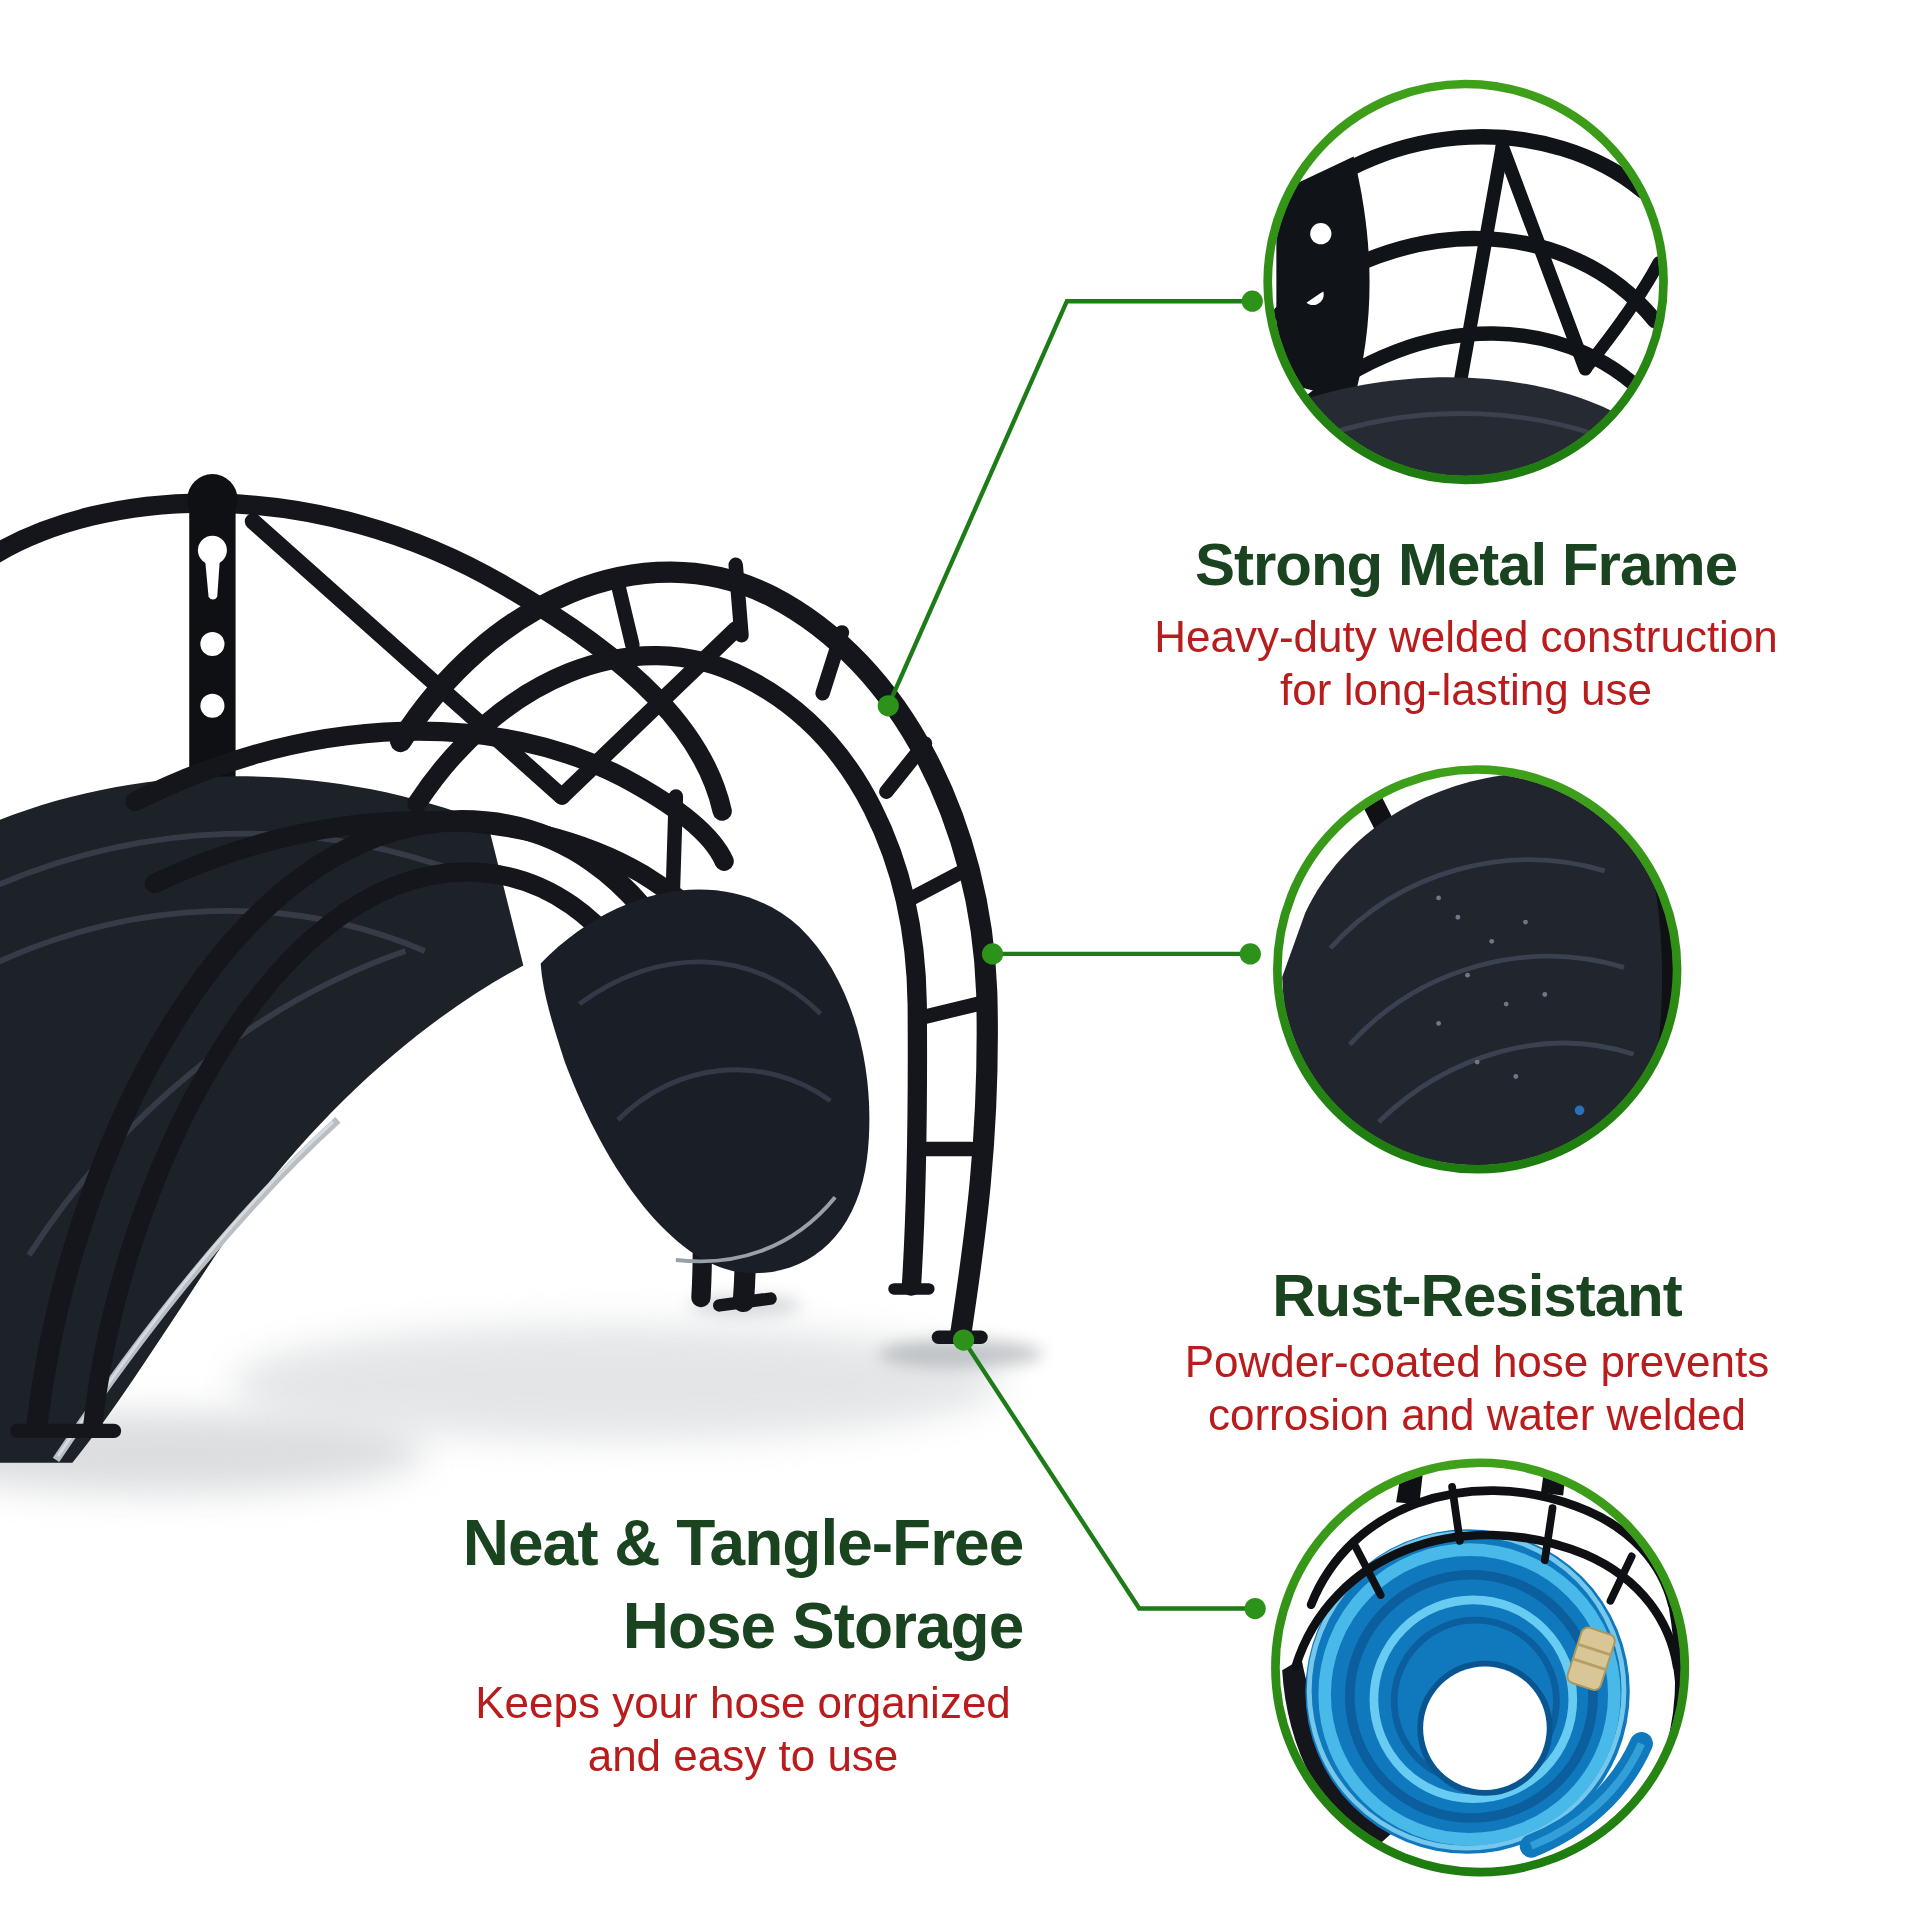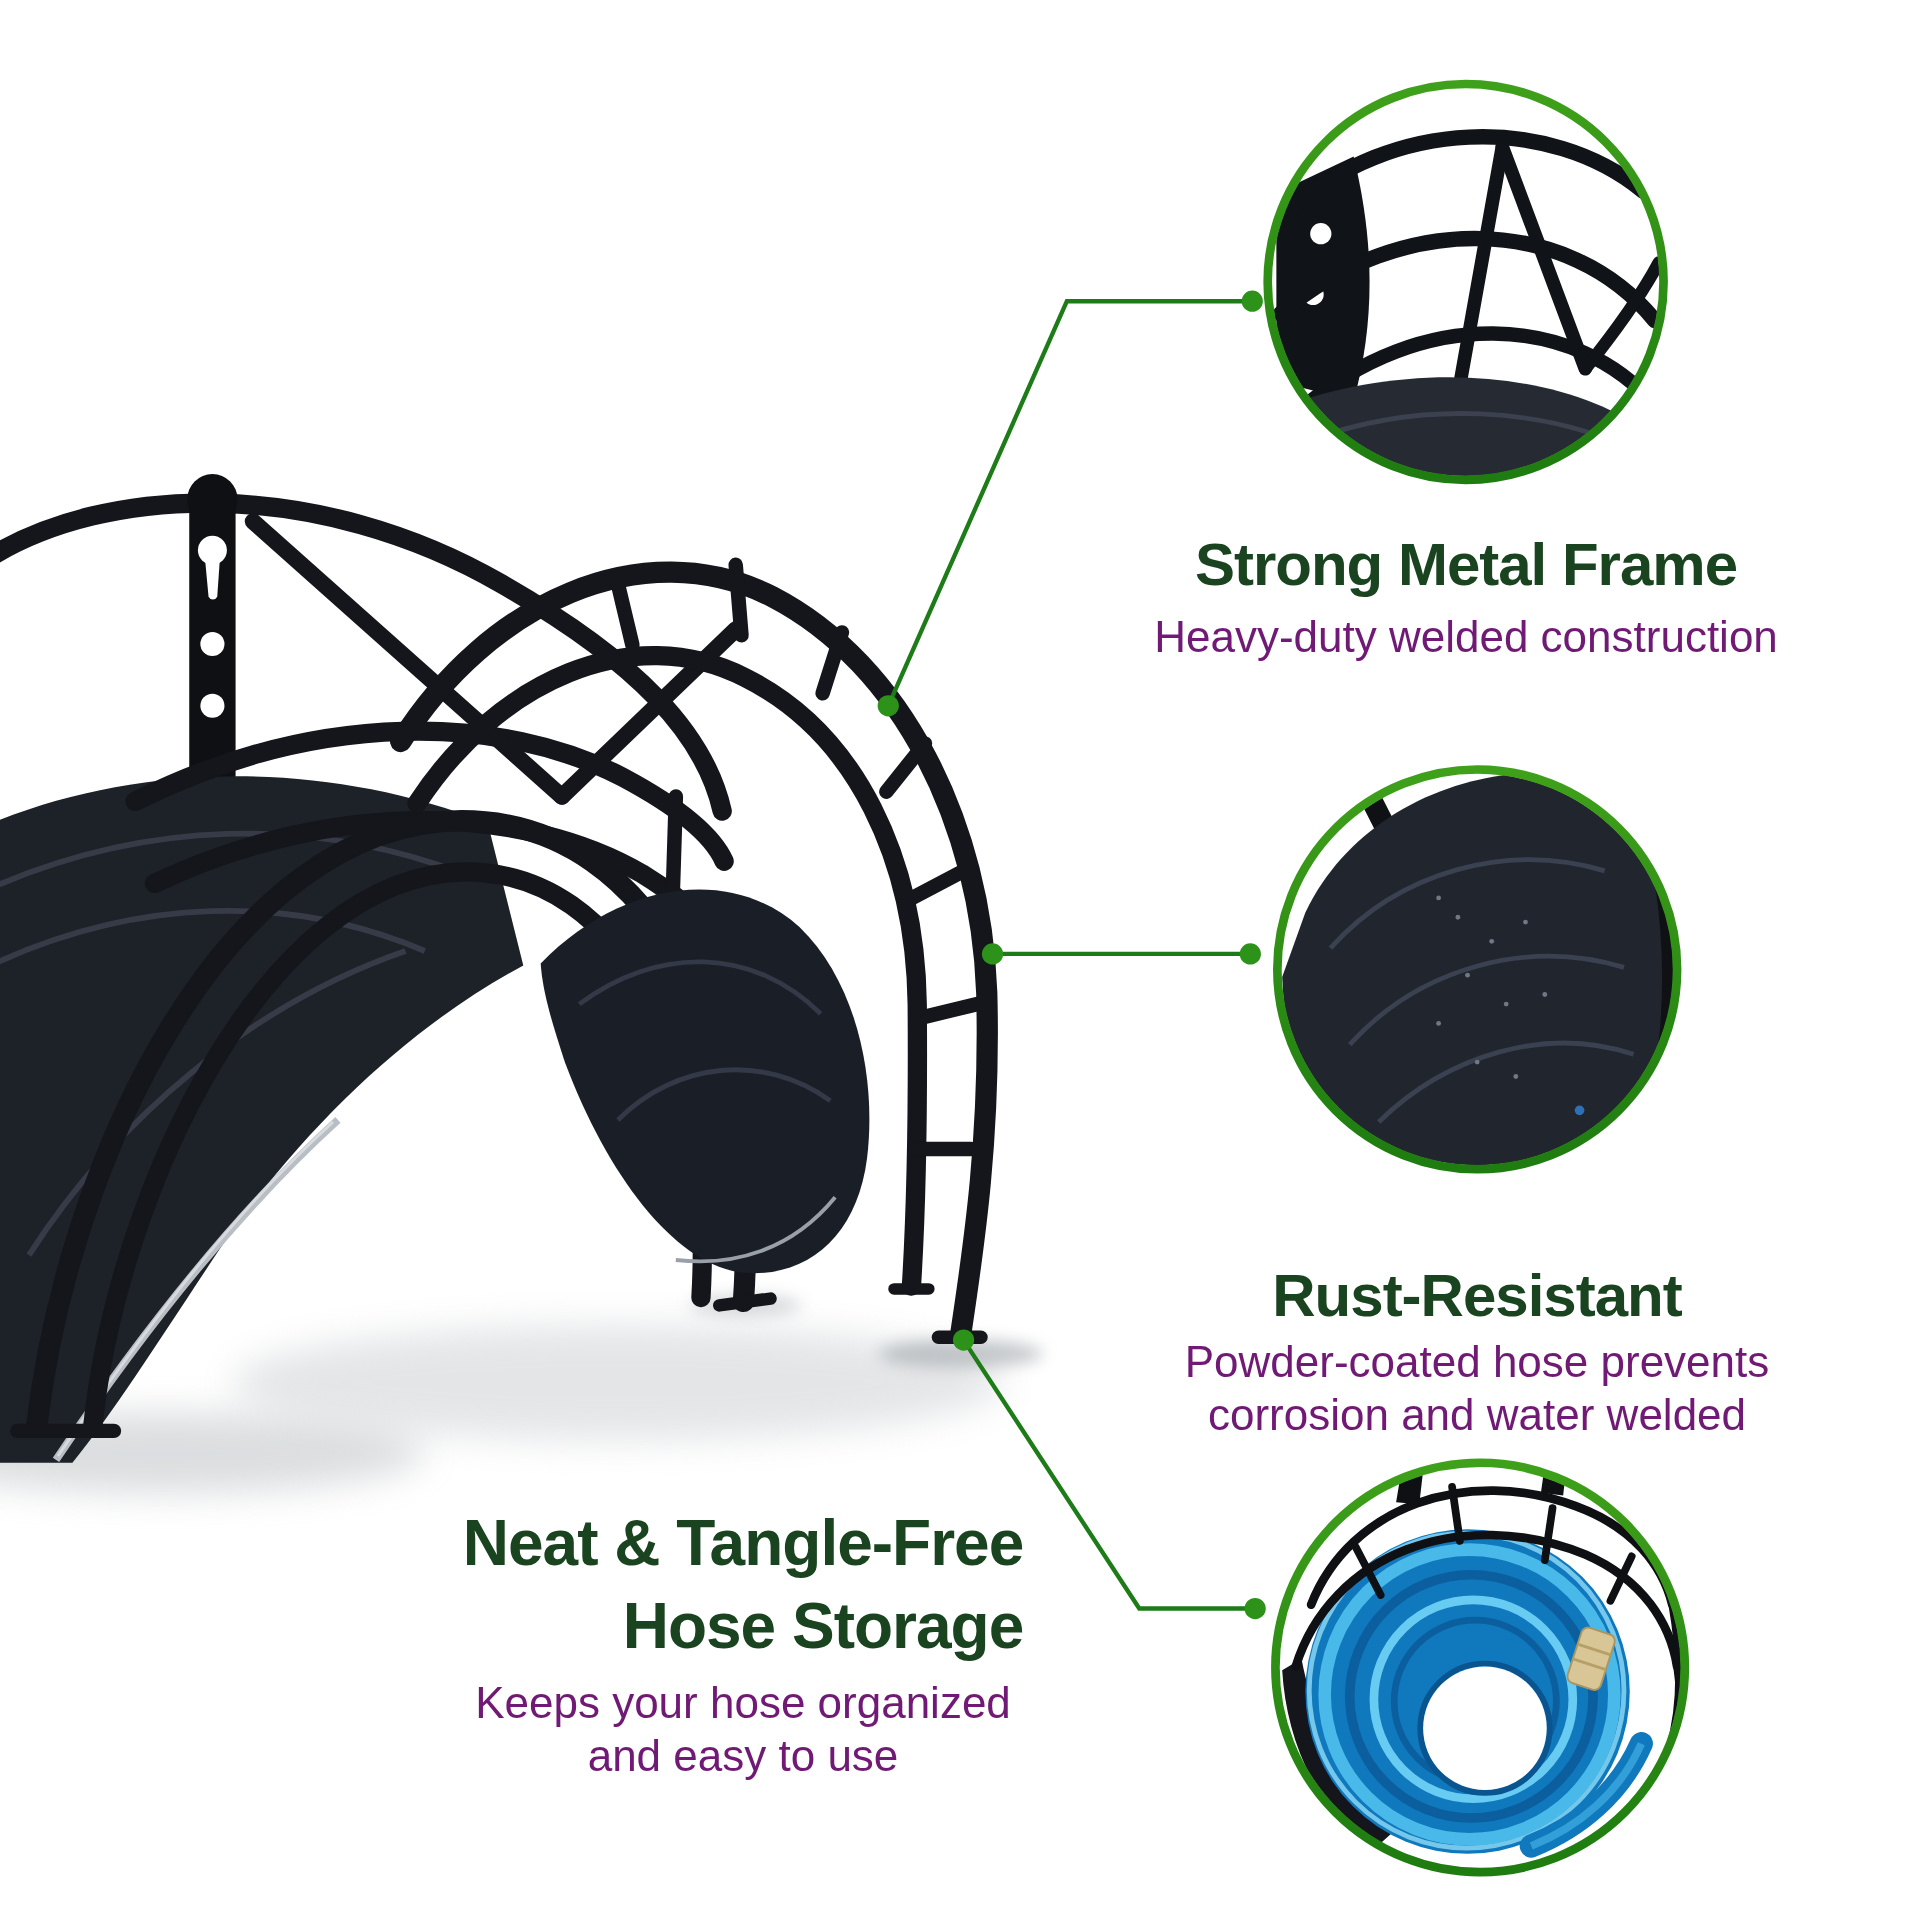--- a/index.html
+++ b/index.html
@@ -3,21 +3,21 @@
 <meta charset="utf-8">
 <style>
   html,body{margin:0;padding:0;background:#ffffff;}
   body{width:1931px;height:1931px;position:relative;overflow:hidden;
        font-family:"Liberation Sans", sans-serif;}
   .stage{position:absolute;inset:0;width:1583px;height:1931px;}
   svg.art{position:absolute;left:0;top:0;width:1931px;height:1931px;display:block;}
   .callout{position:absolute;transform:translateX(-50%);text-align:center;white-space:nowrap;}
   .feature-title{color:#1a4420;font-weight:bold;font-size:60px;line-height:71px;letter-spacing:-1px;}
   .feature-title.big{font-size:64px;line-height:83px;text-align:right;}
-  .feature-desc{color:#701a75;font-size:44px;line-height:53px;font-weight:400;}
+  .feature-desc{color:#b91c1c;font-size:44px;line-height:53px;font-weight:400;}
   .mt10{margin-top:9.7px;} .mt4{margin-top:3.9px;} .mt8{margin-top:7.7px;}
 </style>
 </head>
 <body>
 
 <div class="stage">
 
 <svg class="art" viewBox="0 0 2000 2000">
   <defs>
     <filter id="b18" x="-60%" y="-60%" width="220%" height="220%">
@@ -206,20 +206,21 @@
     <circle cx="1533" cy="1727" r="212" fill="none" stroke="url(#gGreen)" stroke-width="9"></circle>
   </g>
 </svg>
 
 <div class="callout" style="left:1466px;top:529px;">
   <div class="feature-title">
     <div>Strong Metal Frame</div>
   </div>
   <div class="feature-desc mt10">
     <div>Heavy-duty welded construction</div>
+    <div>for long-lasting use</div>
   </div>
 </div>
 
 <div class="callout" style="left:1477px;top:1260px;">
   <div class="feature-title">
     <div>Rust-Resistant</div>
   </div>
   <div class="feature-desc mt4">
     <div>Powder-coated hose prevents</div>
     <div>corrosion and water welded</div>

